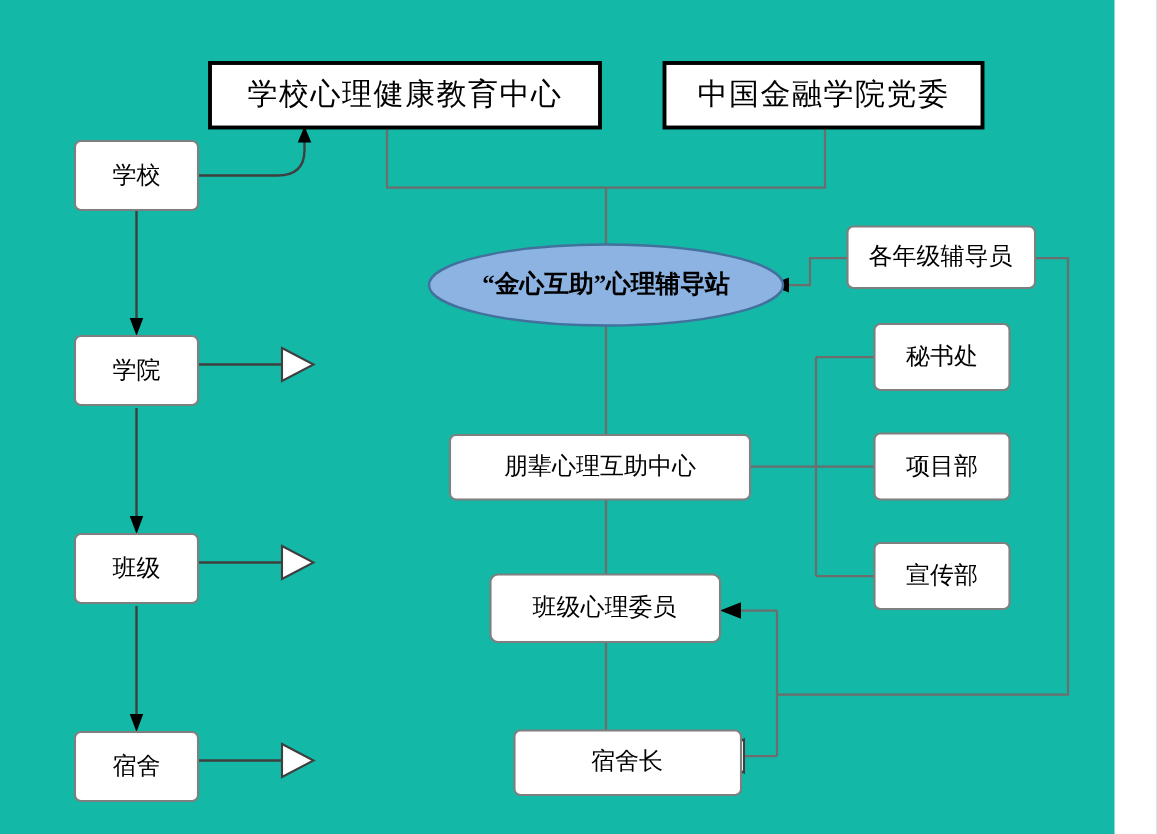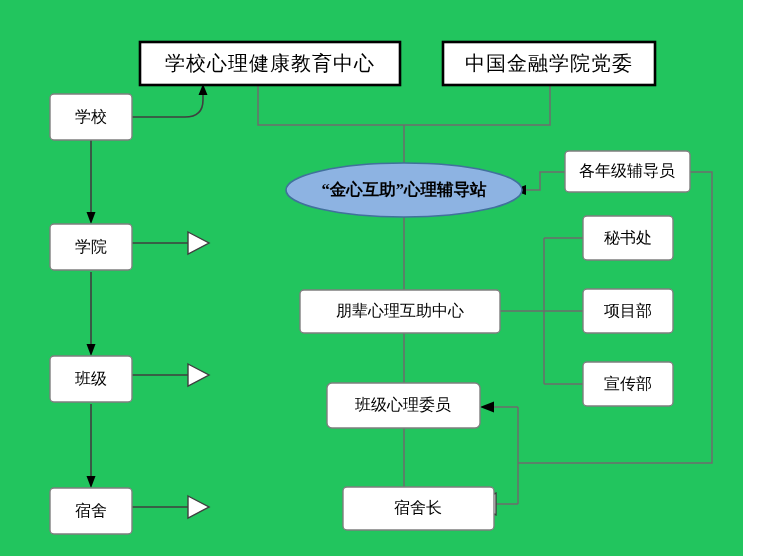--- a/index.html
+++ b/index.html
@@ -7,21 +7,21 @@
     padding: 0;
     background: #ffffff;
   }
   body {
     font-family: "Liberation Sans", "DejaVu Sans", sans-serif;
   }
   #diagram-root {
     position: relative;
     width: 743px;
     height: 556px;
-    background: #22c55e;
+    background: #14b8a6;
     overflow: hidden;
   }
   svg.canvas {
     position: absolute;
     left: 0;
     top: 0;
     width: 771px;
     height: 556px;
   }
   .node-text {

